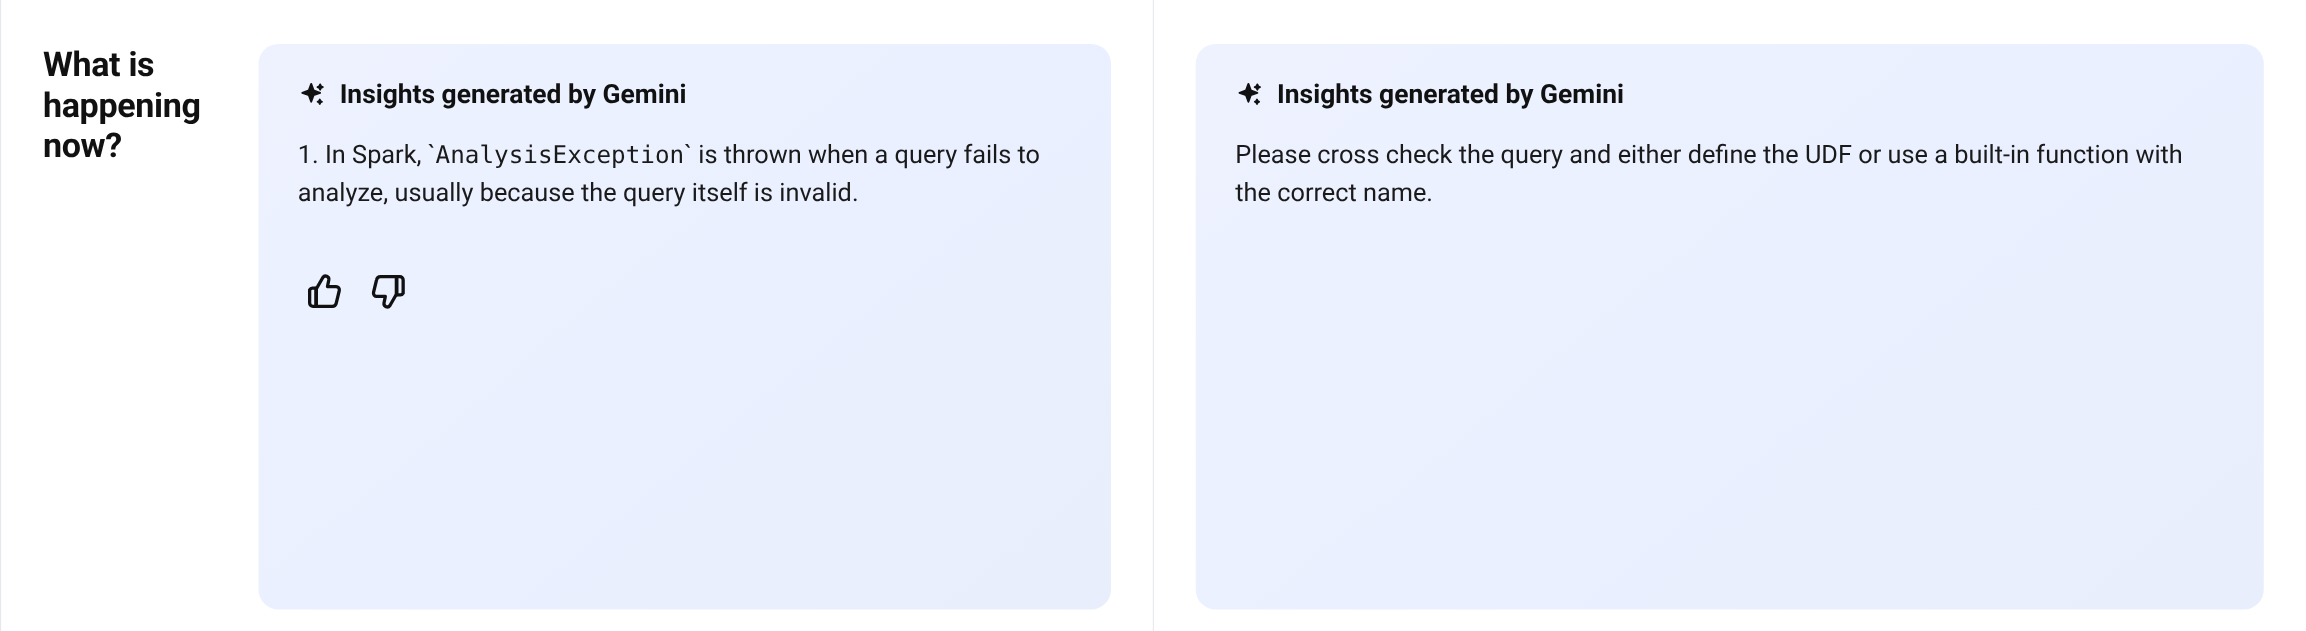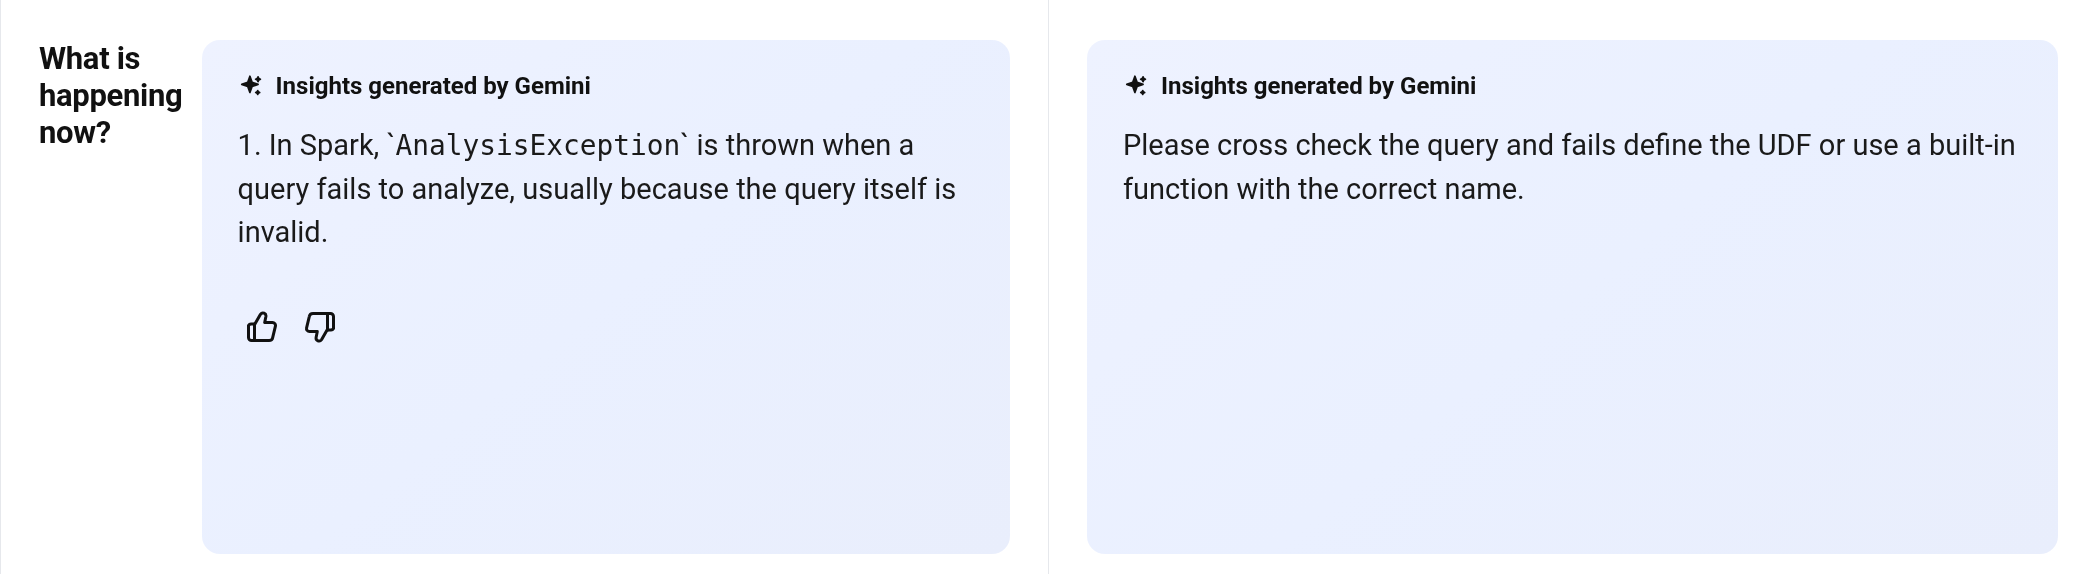--- a/index.html
+++ b/index.html
@@ -43,21 +43,21 @@
       width: 26px;
       height: 26px;
       flex-shrink: 0;
     }
     .insight-title {
       font-size: 24px;
       font-weight: 700;
       color: #111;
     }
     .insight-body {
-      font-size: 29px;
+      font-size: 23px;
       line-height: 1.5;
       color: #1a1a1a;
       font-weight: 400;
     }
     .insight-body p { margin: 0; }
     .feedback-row {
       display: flex;
       gap: 22px;
       margin-top: 54px;
       padding-left: 6px;
@@ -127,16 +127,16 @@
       <span class="sparkle-icon">
         <svg viewBox="0 0 24 24" fill="none" stroke="currentColor" stroke-width="1.6" stroke-linejoin="round" stroke-linecap="round">
           <path d="M11 3 L13 8.5 L18.5 10.5 L13 12.5 L11 18 L9 12.5 L3.5 10.5 L9 8.5 Z" fill="#111" stroke="#111"></path>
           <path d="M18.5 3.5 L19.2 5 L20.7 5.7 L19.2 6.4 L18.5 7.9 L17.8 6.4 L16.3 5.7 L17.8 5 Z" fill="#111" stroke="#111"></path>
           <path d="M18.2 16.2 L18.8 17.4 L20 18 L18.8 18.6 L18.2 19.8 L17.6 18.6 L16.4 18 L17.6 17.4 Z" fill="#111" stroke="#111"></path>
         </svg>
       </span>
       <span class="insight-title">Insights generated by Gemini</span>
     </div>
     <div class="insight-body">
-      <p>Please cross check the query and fails define the UDF or use a built-in function with the correct name.</p>
+      <p>Please cross check the query and either define the UDF or use a built-in function with the correct name.</p>
     </div>
   </div>
 </section>
 
 </body></html>

